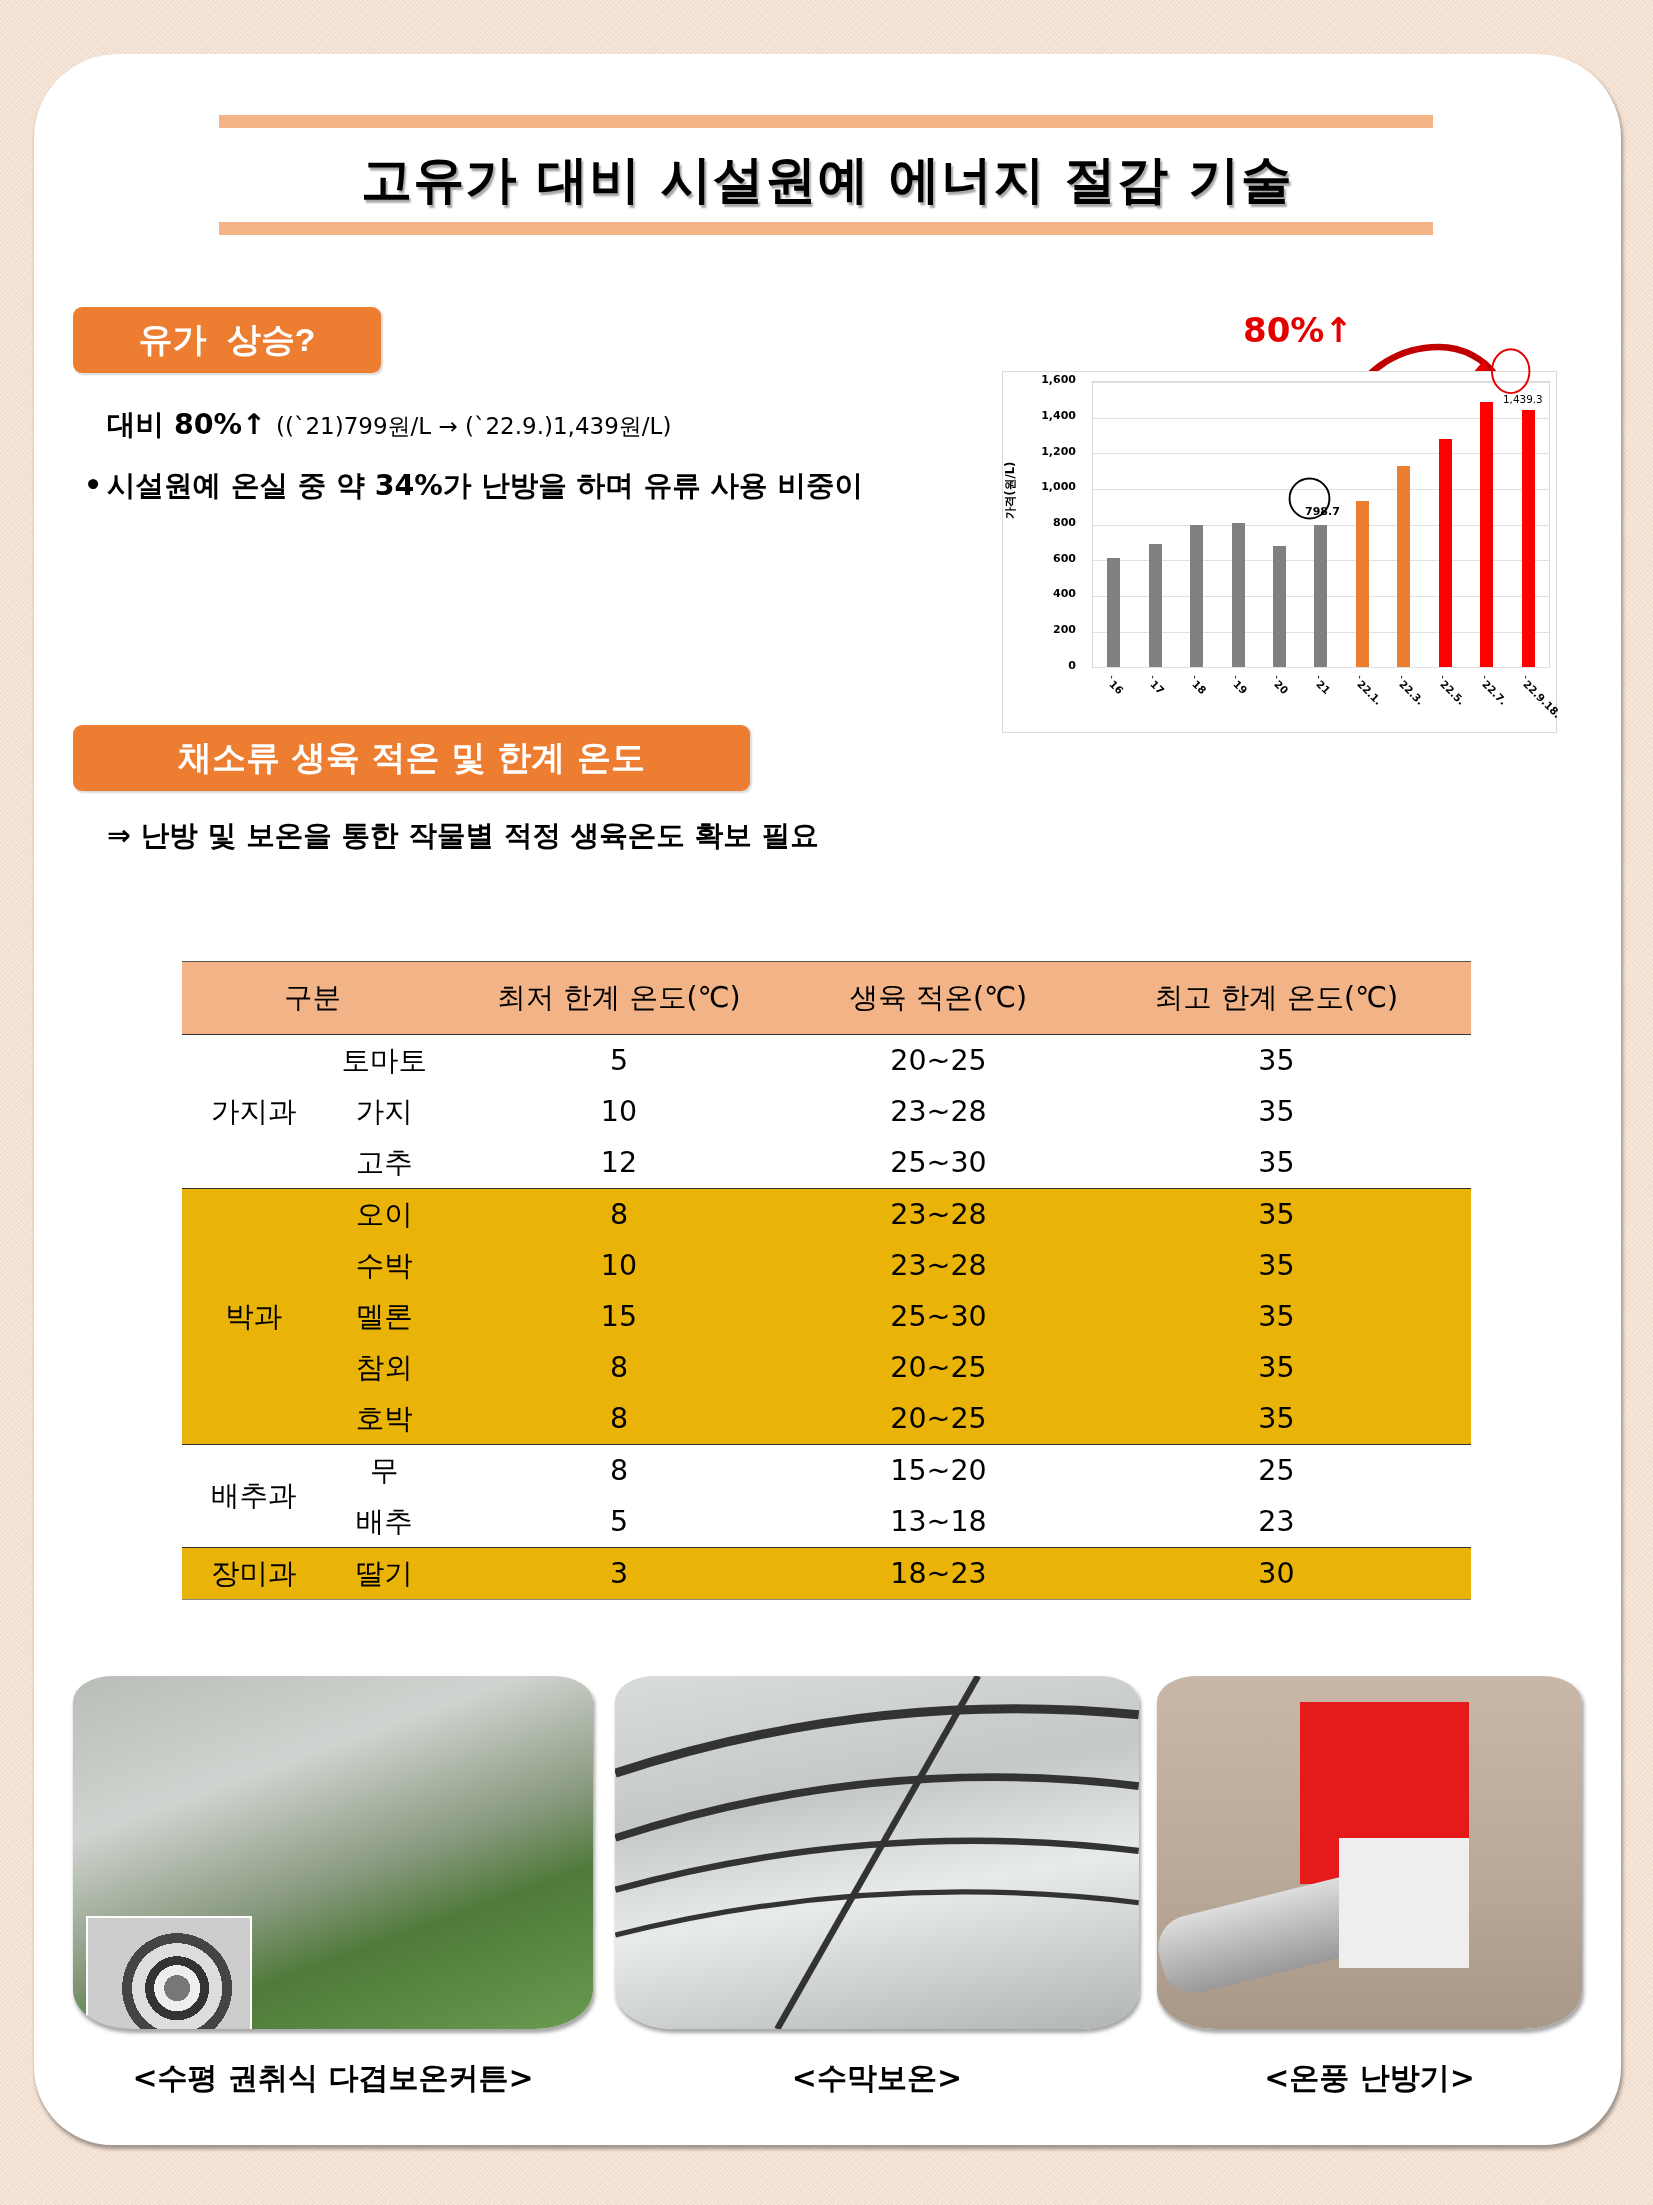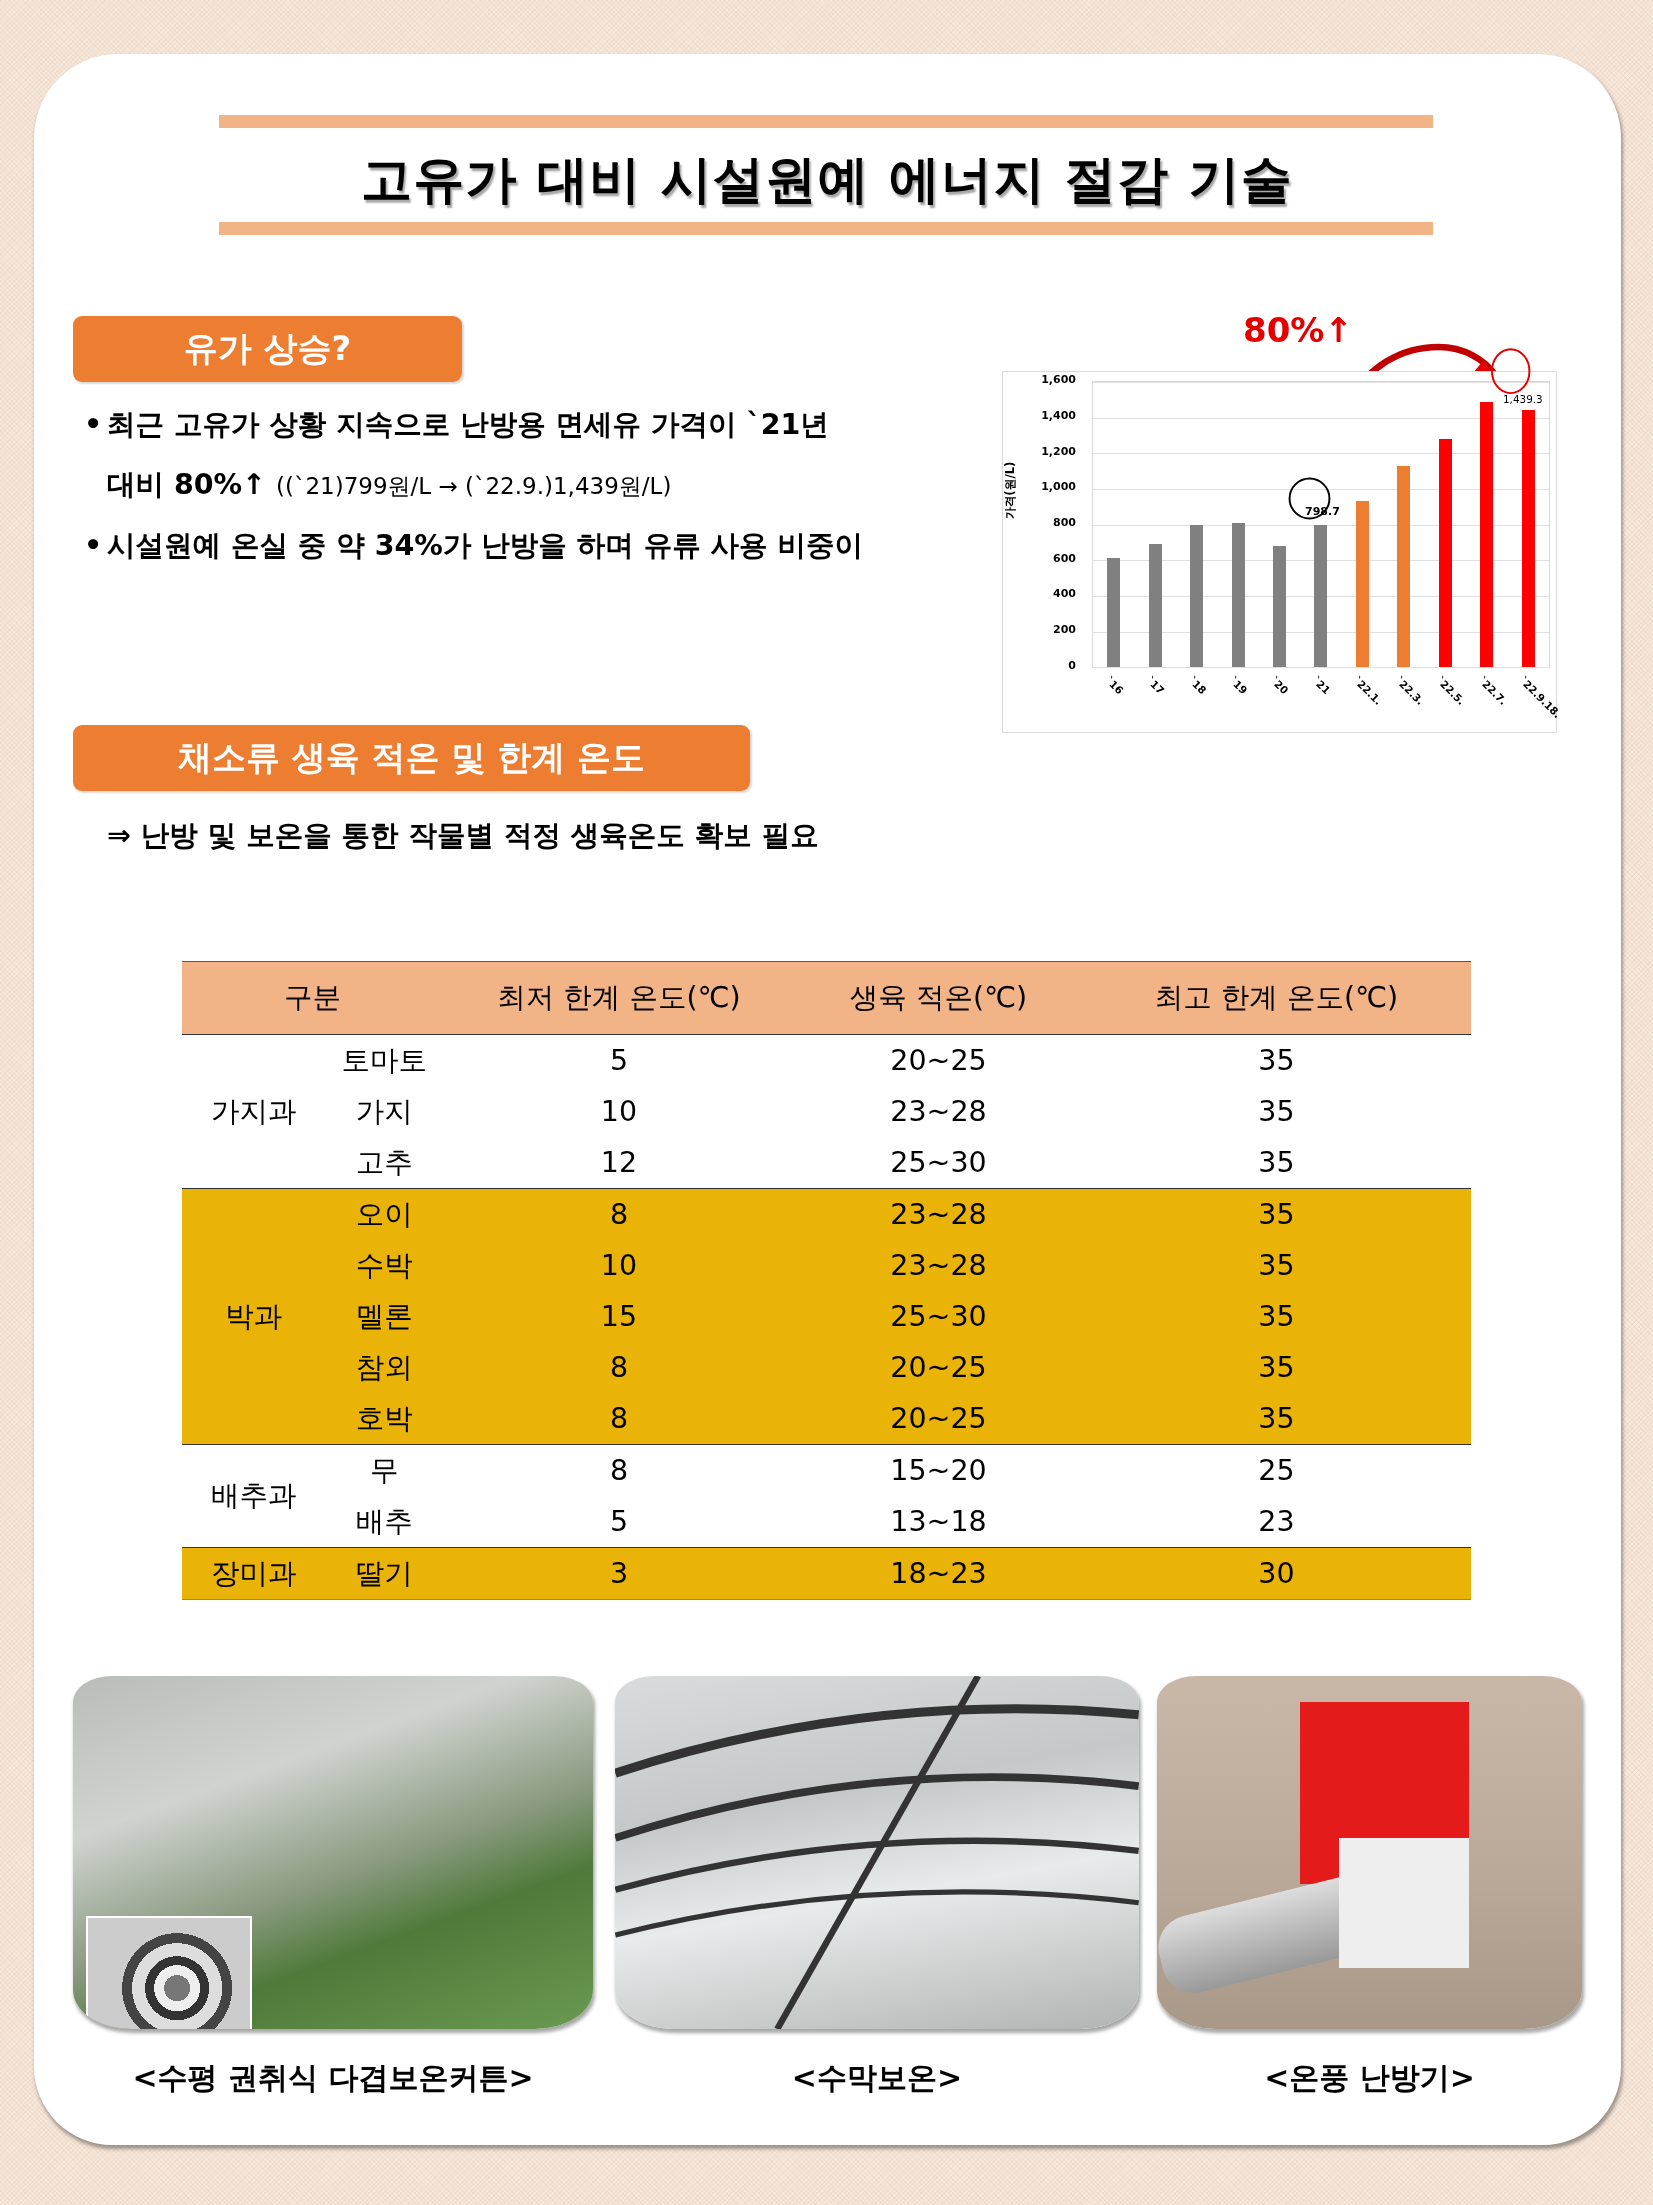--- a/index.html
+++ b/index.html
@@ -55,24 +55,23 @@
 </style>
 </head>
 <body>
 
 <div class="card"></div>
 
 <div class="bar" style="top:115px"></div>
 <div class="title">고유가 대비 시설원예 에너지 절감 기술</div>
 <div class="bar" style="top:222px"></div>
 
-<div class="pill" style="left:73px;top:316px;width:389px;height:66px;">유가 상승?</div>
+<div class="pill" style="left:73px;top:307px;width:308px;height:66px;font-family:Liberation Mono, monospace;">유가 상승?</div>
 
 <div class="para" style="left:84px;top:395px;width:920px;">
-  <div><span class="bullet">•</span><span>최근 고유가 상황 지속으로 난방용 면세유 가격이 `21년</span></div>
   <div class="indent"><span>대비 80%↑</span> <span class="small">((`21)799원/L → (`22.9.)1,439원/L)</span></div>
   <div><span class="bullet">•</span><span>시설원예 온실 중 약 34%가 난방을 하며 유류 사용 비중이</span></div>
 </div>
 
 <div class="anno80">80%↑</div>
 <svg style="position:absolute;left:1309px;top:334px" width="188" height="207" viewBox="0 0 290 320">
   <path d="M60,300 C0,150 80,20 200,20 C240,20 270,40 285,60" fill="none" stroke="#c00000" stroke-width="10"></path>
   <polygon points="270,40 295,90 245,70" fill="#e50000"></polygon>
 </svg>
 <div class="chart"></div>

